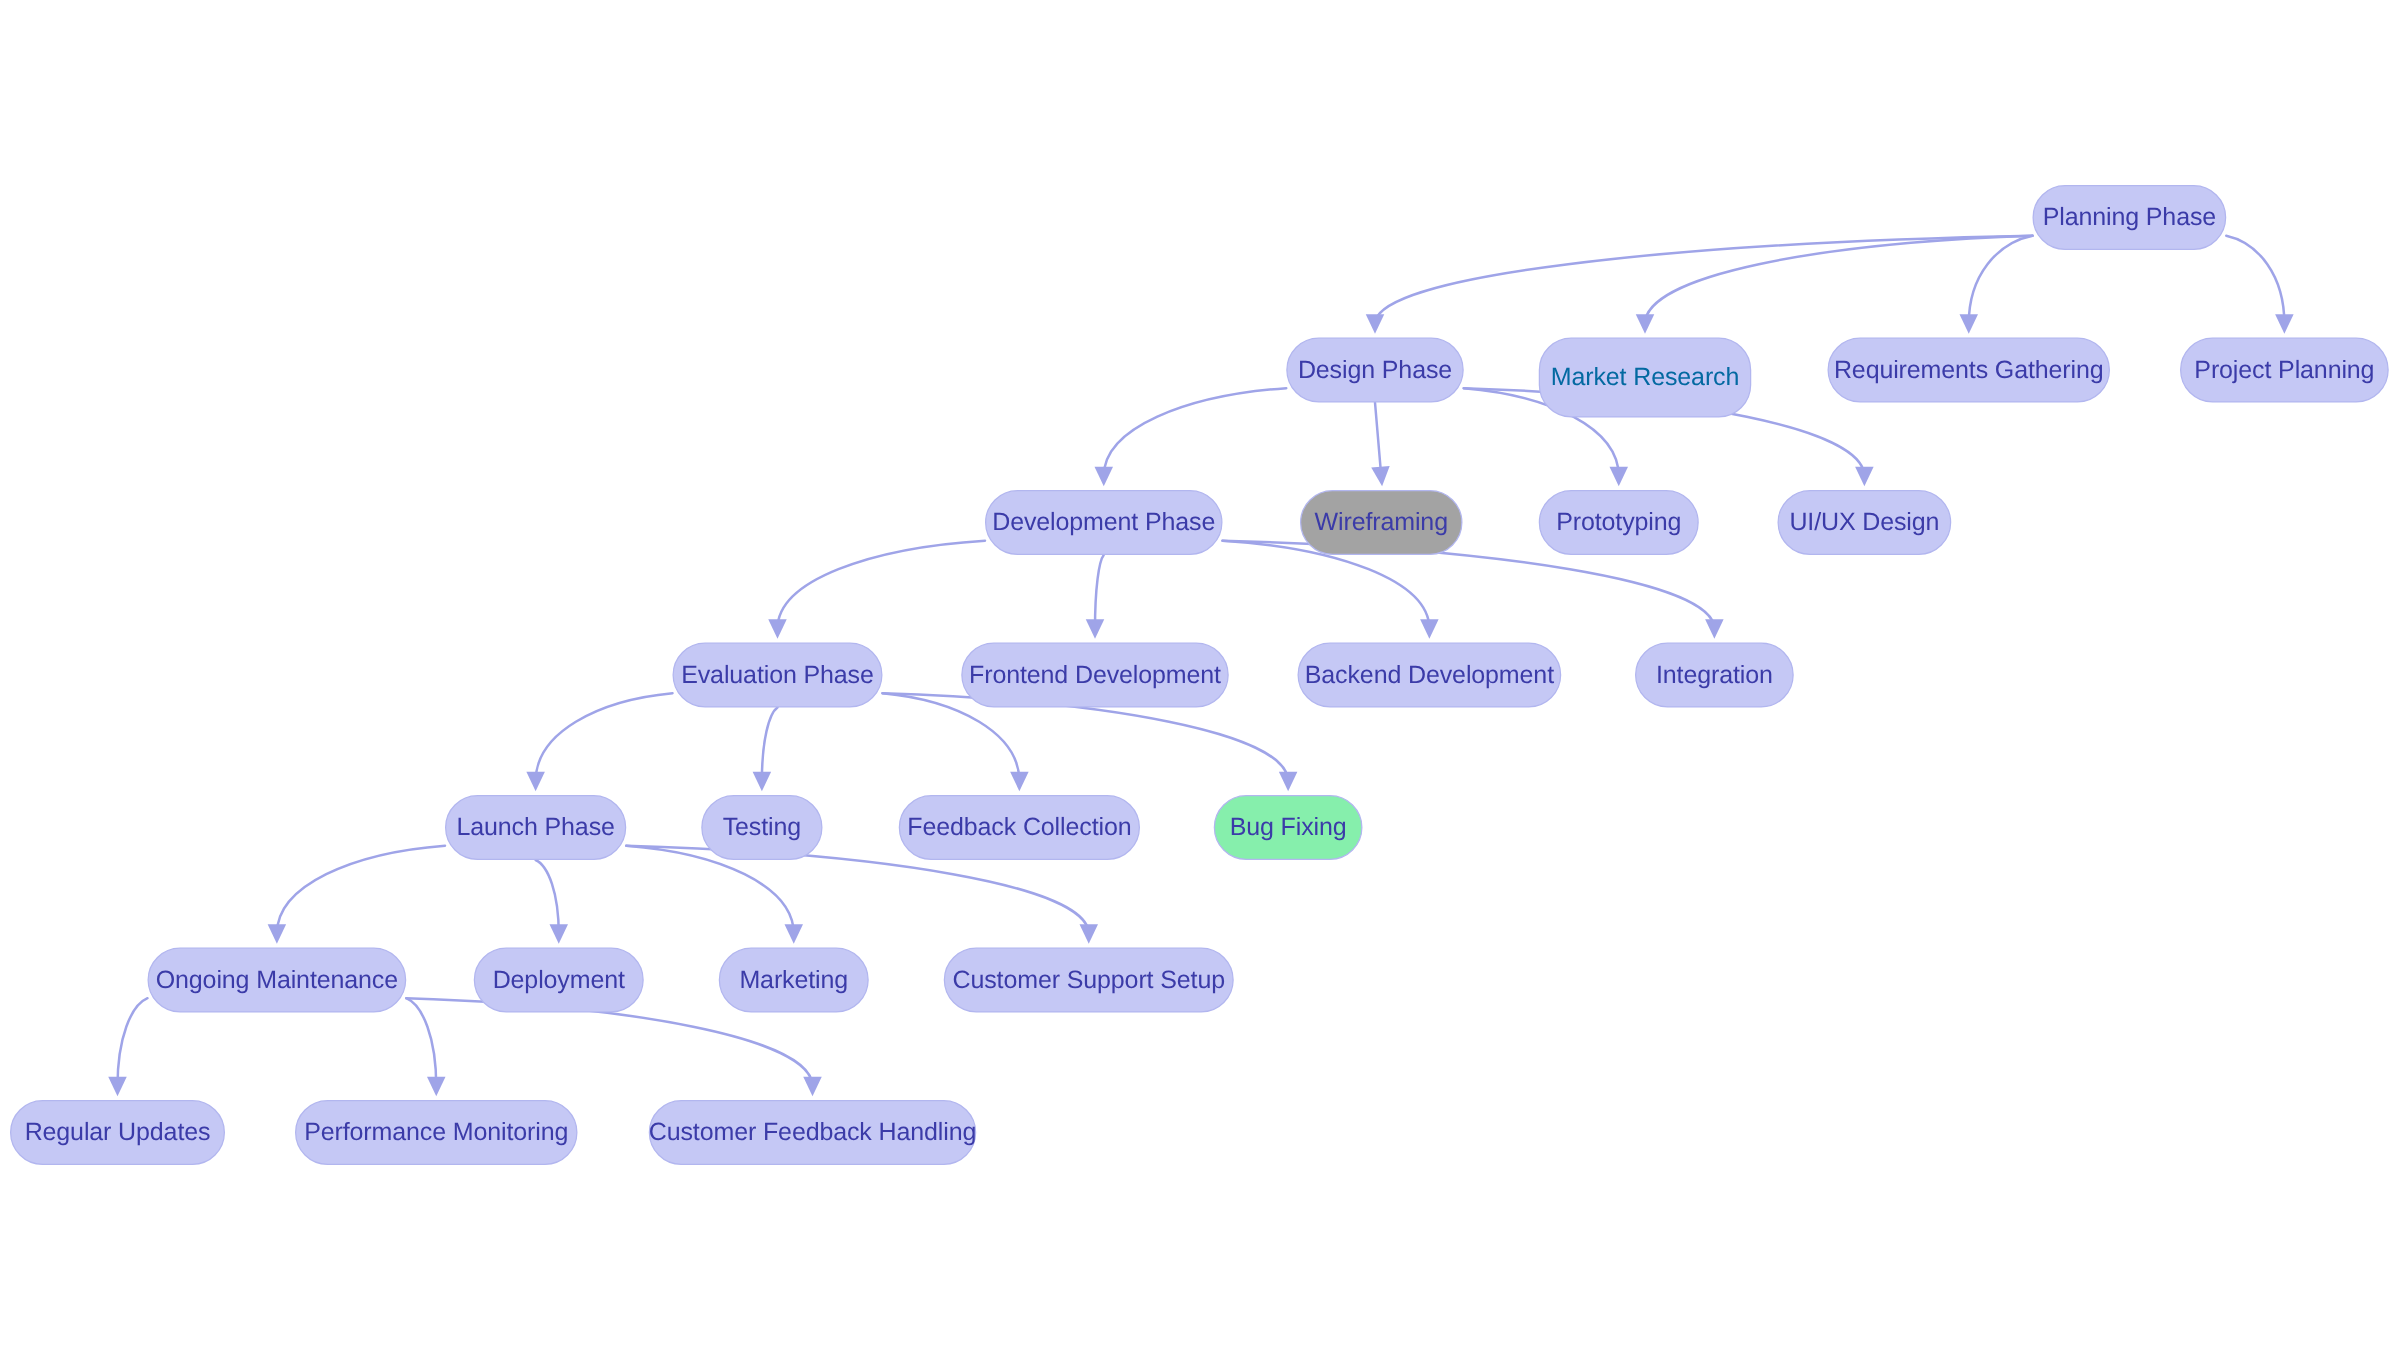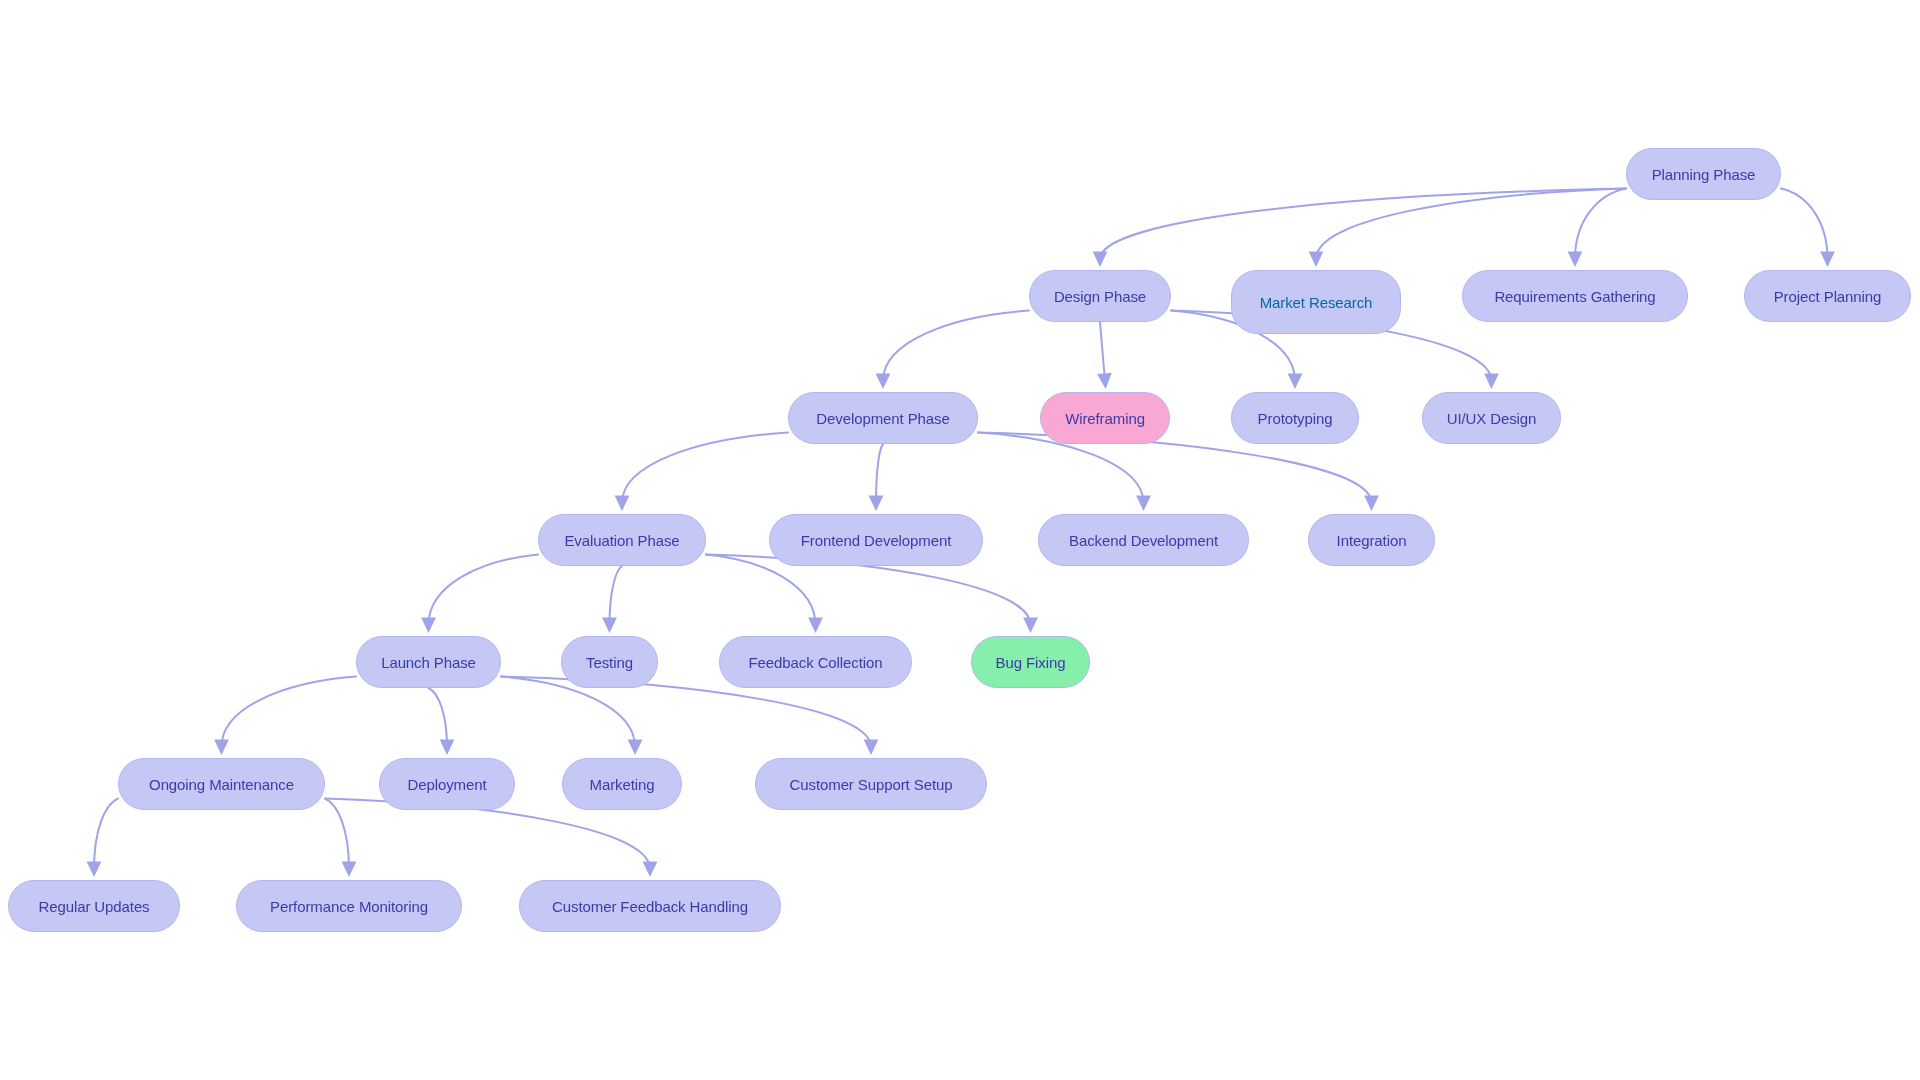--- a/index.html
+++ b/index.html
@@ -40,21 +40,21 @@
   .node {
     position: absolute;
     box-sizing: border-box;
     display: flex;
     align-items: center;
     justify-content: center;
     background: #c5c8f5;
     border: 1px solid #b2b6ef;
     border-radius: 26px;
     color: #3b3ba8;
-    font-size: 15px;
+    font-size: 20px;
     font-weight: 400;
     letter-spacing: -0.1px;
     white-space: nowrap;
     line-height: 1;
     user-select: none;
   }
   .node-label {
     display: block;
     padding: 0 4px;
   }
@@ -104,21 +104,21 @@
       </div>
       <div class="node" style="left: 1462px; top: 270px; width: 226px; height: 52px; background: rgb(197, 200, 245); border-color: rgb(178, 182, 239); color: rgb(59, 59, 168);">
         <span class="node-label">Requirements Gathering</span>
       </div>
       <div class="node" style="left: 1744px; top: 270px; width: 167px; height: 52px; background: rgb(197, 200, 245); border-color: rgb(178, 182, 239); color: rgb(59, 59, 168);">
         <span class="node-label">Project Planning</span>
       </div>
       <div class="node" style="left: 1029px; top: 270px; width: 142px; height: 52px; background: rgb(197, 200, 245); border-color: rgb(178, 182, 239); color: rgb(59, 59, 168);">
         <span class="node-label">Design Phase</span>
       </div>
-      <div class="node" style="left: 1040px; top: 392px; width: 130px; height: 52px; background: #f9a8d4; border-color: rgb(178, 182, 239); color: rgb(59, 59, 168);">
+      <div class="node" style="left: 1040px; top: 392px; width: 130px; height: 52px; background: #a3a3a3; border-color: rgb(178, 182, 239); color: rgb(59, 59, 168);">
         <span class="node-label">Wireframing</span>
       </div>
       <div class="node" style="left: 1231px; top: 392px; width: 128px; height: 52px; background: rgb(197, 200, 245); border-color: rgb(178, 182, 239); color: rgb(59, 59, 168);">
         <span class="node-label">Prototyping</span>
       </div>
       <div class="node" style="left: 1422px; top: 392px; width: 139px; height: 52px; background: rgb(197, 200, 245); border-color: rgb(178, 182, 239); color: rgb(59, 59, 168);">
         <span class="node-label">UI/UX Design</span>
       </div>
       <div class="node" style="left: 788px; top: 392px; width: 190px; height: 52px; background: rgb(197, 200, 245); border-color: rgb(178, 182, 239); color: rgb(59, 59, 168);">
         <span class="node-label">Development Phase</span>
@@ -143,21 +143,21 @@
       </div>
       <div class="node" style="left: 971px; top: 636px; width: 119px; height: 52px; background: #86efac; border-color: rgb(178, 182, 239); color: rgb(59, 59, 168);">
         <span class="node-label">Bug Fixing</span>
       </div>
       <div class="node" style="left: 356px; top: 636px; width: 145px; height: 52px; background: rgb(197, 200, 245); border-color: rgb(178, 182, 239); color: rgb(59, 59, 168);">
         <span class="node-label">Launch Phase</span>
       </div>
       <div class="node" style="left: 379px; top: 758px; width: 136px; height: 52px; background: rgb(197, 200, 245); border-color: rgb(178, 182, 239); color: rgb(59, 59, 168);">
         <span class="node-label">Deployment</span>
       </div>
-      <div class="node" style="left: 562px; top: 758px; width: 120px; height: 52px; background: rgb(197, 200, 245); border-color: rgb(178, 182, 239); color: rgb(59, 59, 168);">
+      <div class="node" style="left: 575px; top: 758px; width: 120px; height: 52px; background: rgb(197, 200, 245); border-color: rgb(178, 182, 239); color: rgb(59, 59, 168);">
         <span class="node-label">Marketing</span>
       </div>
       <div class="node" style="left: 755px; top: 758px; width: 232px; height: 52px; background: rgb(197, 200, 245); border-color: rgb(178, 182, 239); color: rgb(59, 59, 168); text-align: center;">
         <span class="node-label">Customer Support Setup</span>
       </div>
       <div class="node" style="left: 118px; top: 758px; width: 207px; height: 52px; background: rgb(197, 200, 245); border-color: rgb(178, 182, 239); color: rgb(59, 59, 168);">
         <span class="node-label">Ongoing Maintenance</span>
       </div>
       <div class="node" style="left: 8px; top: 880px; width: 172px; height: 52px; background: rgb(197, 200, 245); border-color: rgb(178, 182, 239); color: rgb(59, 59, 168);">
         <span class="node-label">Regular Updates</span>

